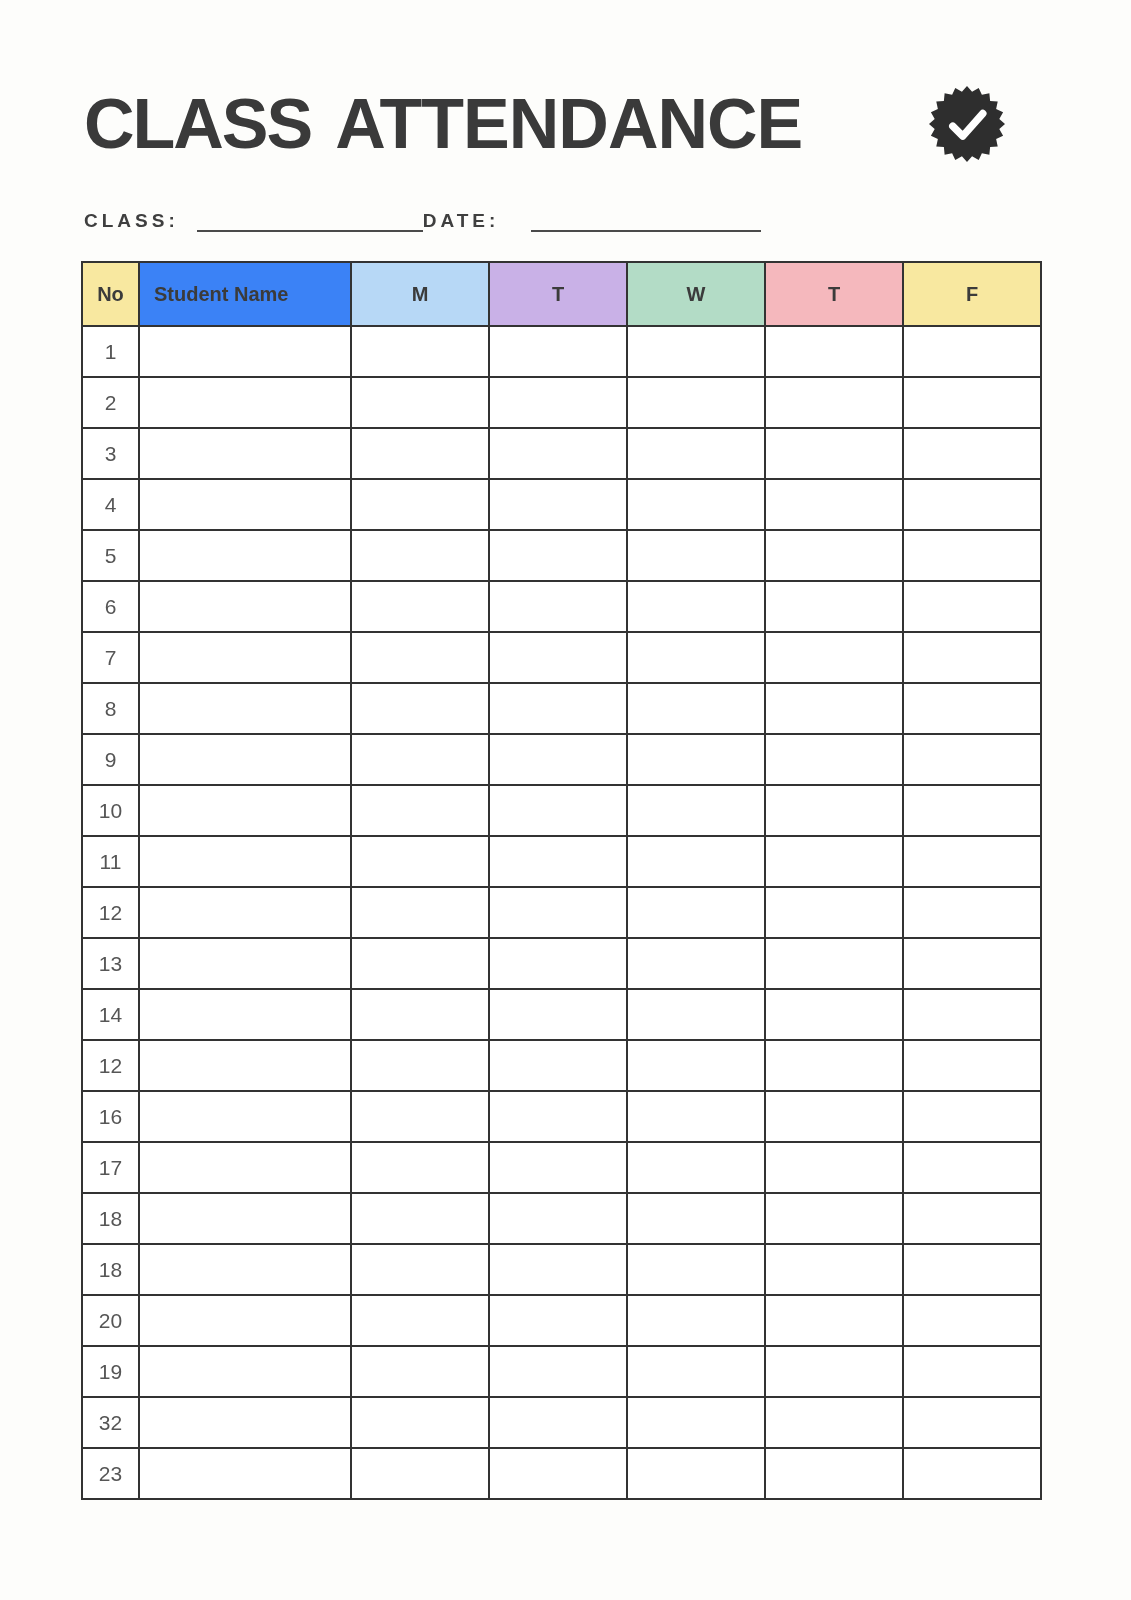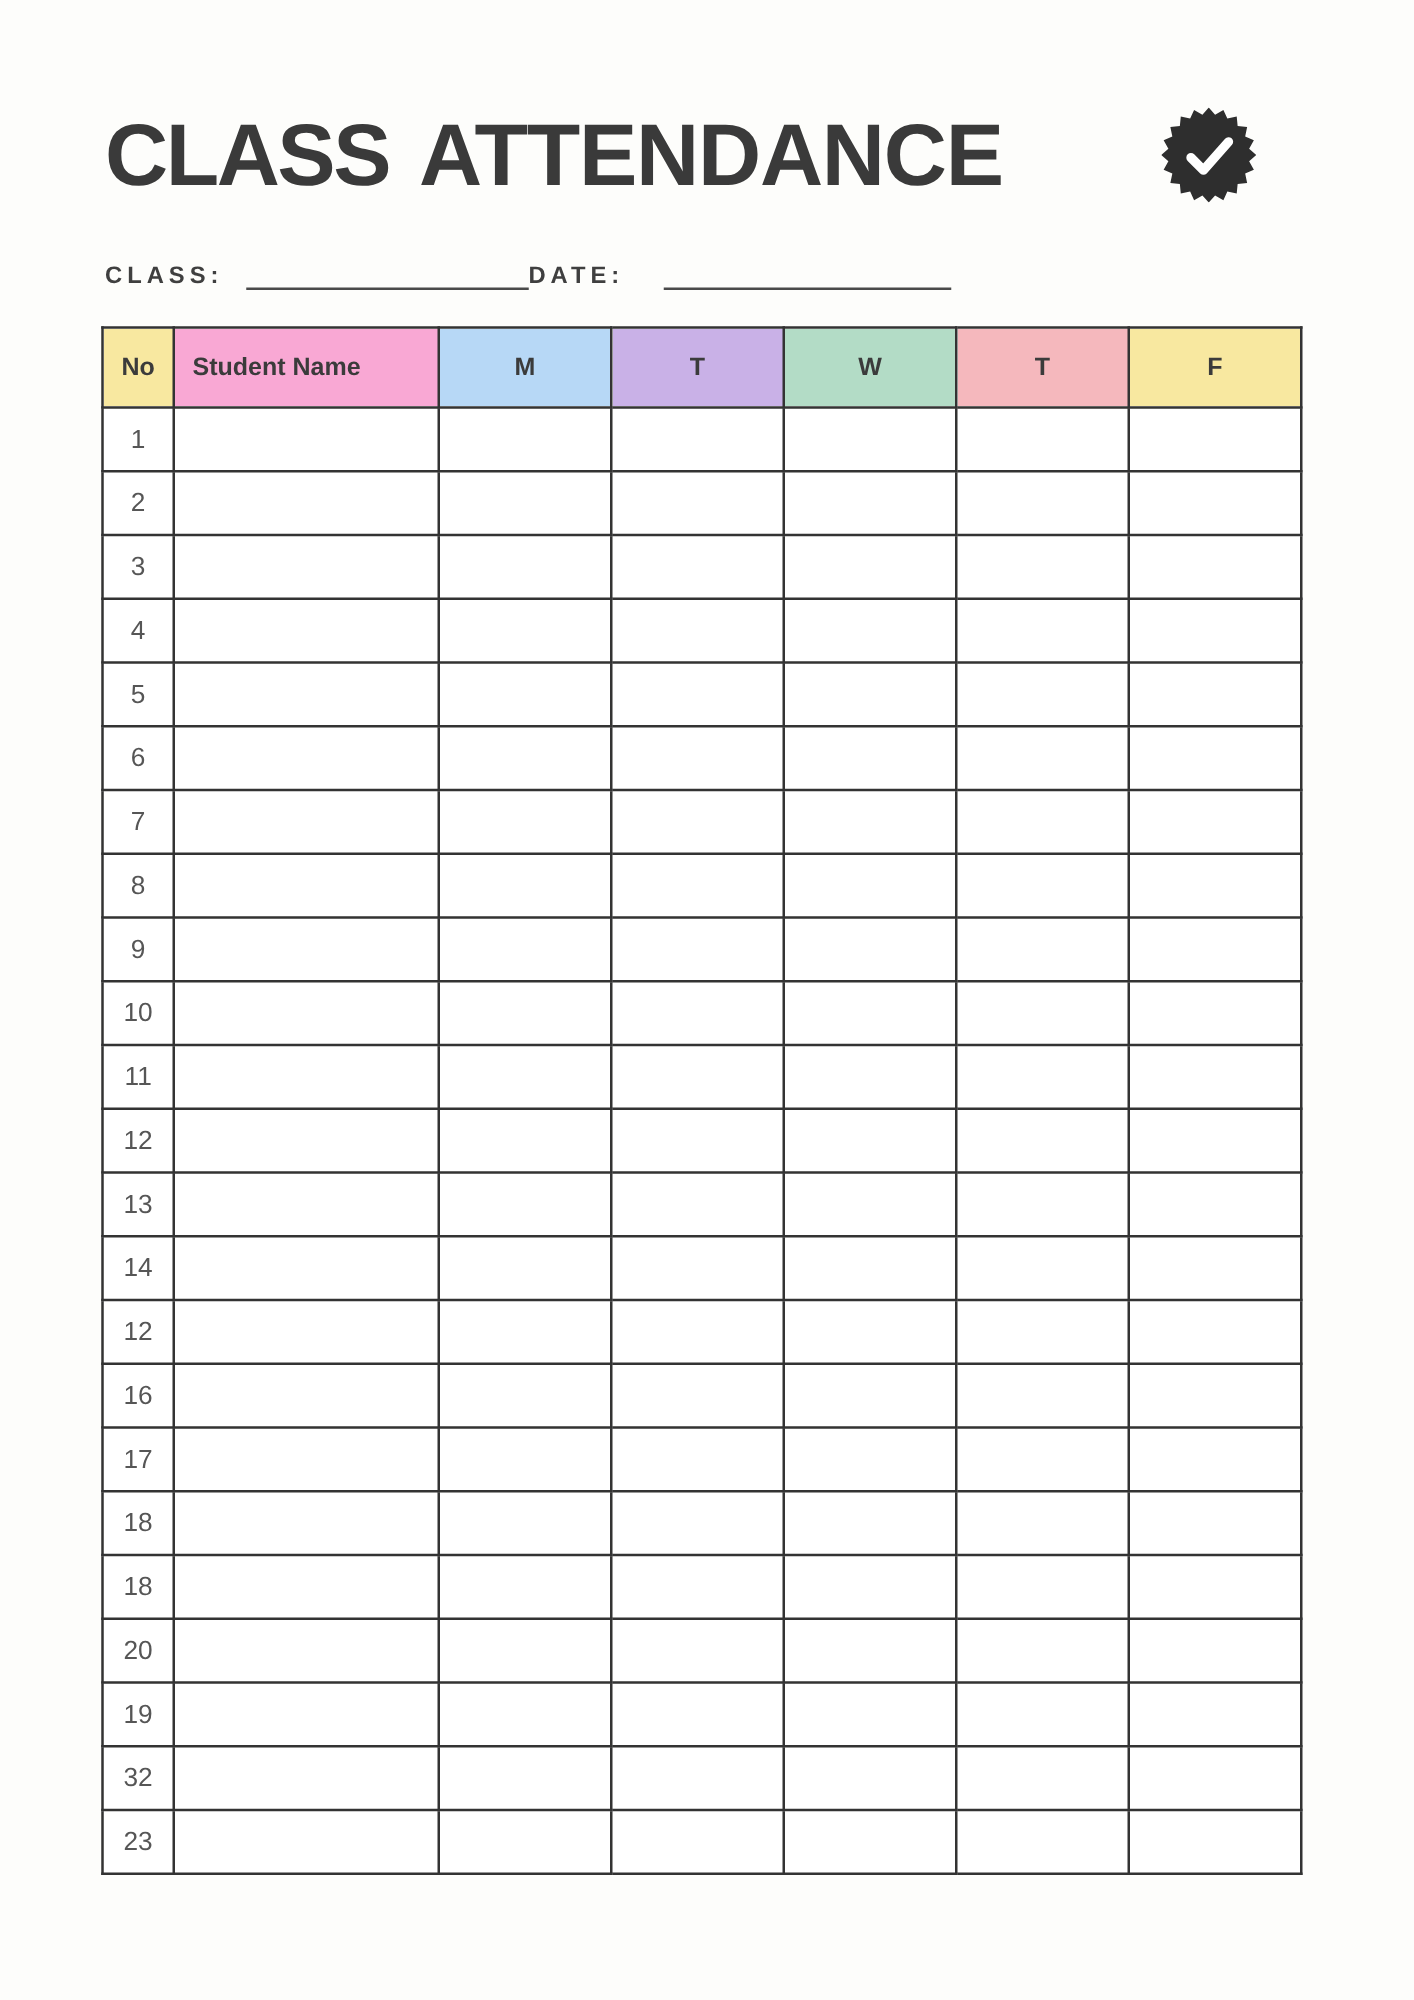--- a/index.html
+++ b/index.html
@@ -122,21 +122,21 @@
     <span class="form-label">CLASS:</span>
     <span class="fill-line class-line"></span>
     <span class="form-label date-label">DATE:</span>
     <span class="fill-line date-line"></span>
   </div>
 
   <table class="attendance-table">
     <thead>
       <tr id="header-row">
           <th class="col-no" style="background: rgb(248, 232, 160);">No</th>
-          <th class="col-student_name" style="background: #f9a8d4;">Student Name</th>
+          <th class="col-student_name" style="background: #3b82f6;">Student Name</th>
           <th class="col-monday" style="background: rgb(183, 216, 246);">M</th>
           <th class="col-tuesday" style="background: rgb(201, 177, 231);">T</th>
           <th class="col-wednesday" style="background: rgb(179, 220, 198);">W</th>
           <th class="col-thursday" style="background: rgb(245, 184, 189);">T</th>
           <th class="col-friday" style="background: rgb(248, 232, 160);">F</th>
         </tr>
     </thead>
     <tbody id="table-body">
         <tr>
           <td class="col-no">1</td>

